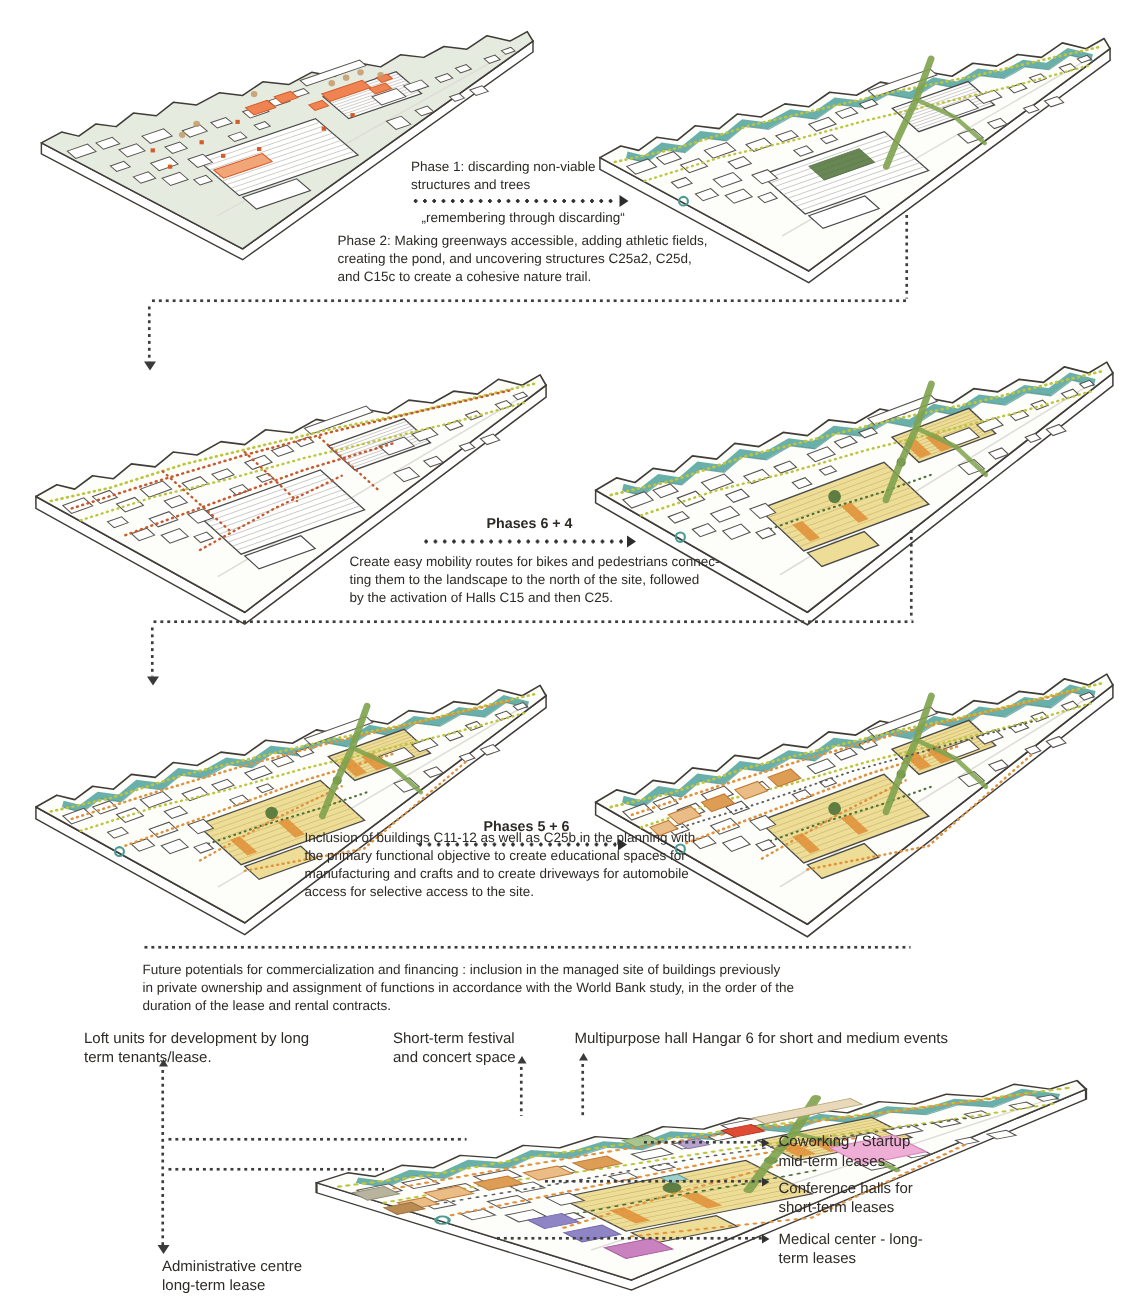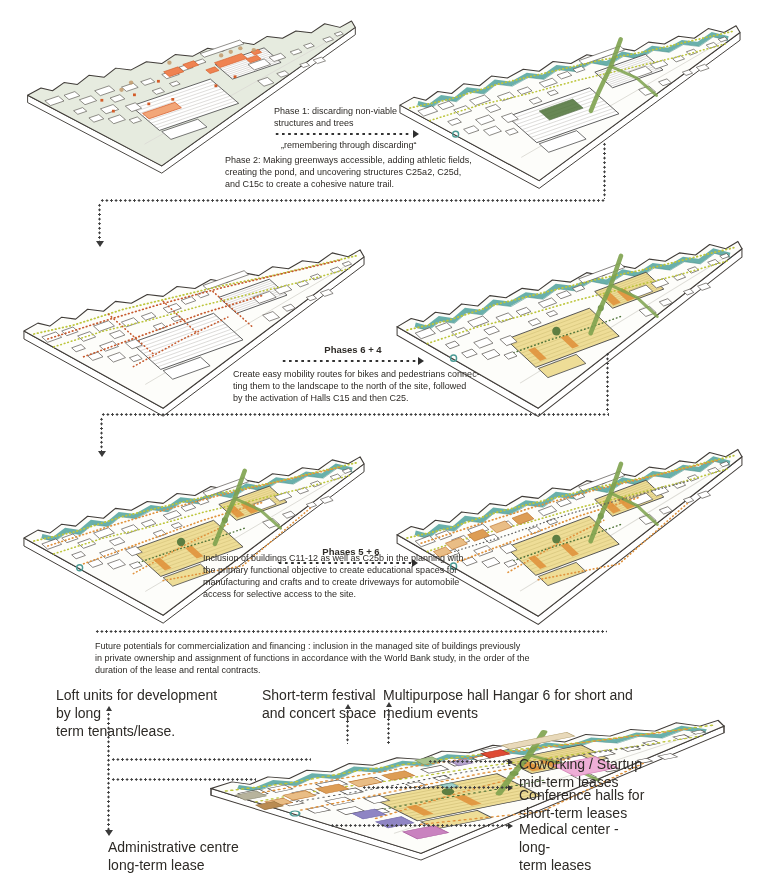--- a/index.html
+++ b/index.html
@@ -9,21 +9,21 @@
   figure svg{display:block;width:100%;height:100%;}
   #p1{left:18px;top:12px;width:345px;height:172px;}
   #p2{left:390px;top:16px;width:358px;height:184px;}
   #p3{left:14px;top:240px;width:358px;height:188px;}
   #p4{left:387px;top:231px;width:363px;height:198px;}
   #p5{left:14px;top:447px;width:358px;height:188px;}
   #p6{left:387px;top:439px;width:363px;height:198px;}
   #p7{left:196px;top:712px;width:540px;height:158px;}
 
   .txt{position:absolute;font-size:9px;line-height:1.32;white-space:pre-line;}
-  .lbl{position:absolute;font-size:14px;line-height:1.3;white-space:pre-line;}
+  .lbl{position:absolute;font-size:10px;line-height:1.3;white-space:pre-line;}
   .b{font-weight:normal;}
   .ttl{position:absolute;font-size:9.5px;font-weight:bold;text-align:center;}
 
   .dh,.dv{position:absolute;}
   .dh{height:3px;background-image:radial-gradient(circle,#3e3e3e 1px,transparent 1.15px);
       background-size:4.6px 3px;background-repeat:repeat-x;background-position:0 50%;}
   .dv{width:3px;background-image:radial-gradient(circle,#3e3e3e 1px,transparent 1.15px);
       background-size:3px 4.6px;background-repeat:repeat-y;background-position:50% 0;}
   .dh.big{height:4px;background-image:radial-gradient(circle,#333 1.25px,transparent 1.35px);
       background-size:6.2px 4px;}

